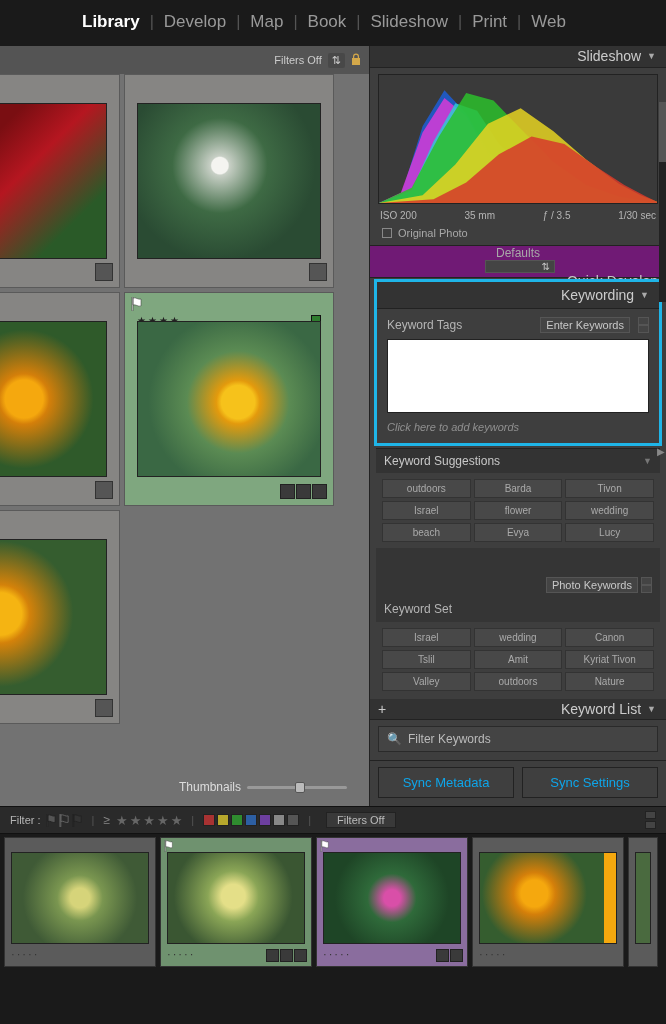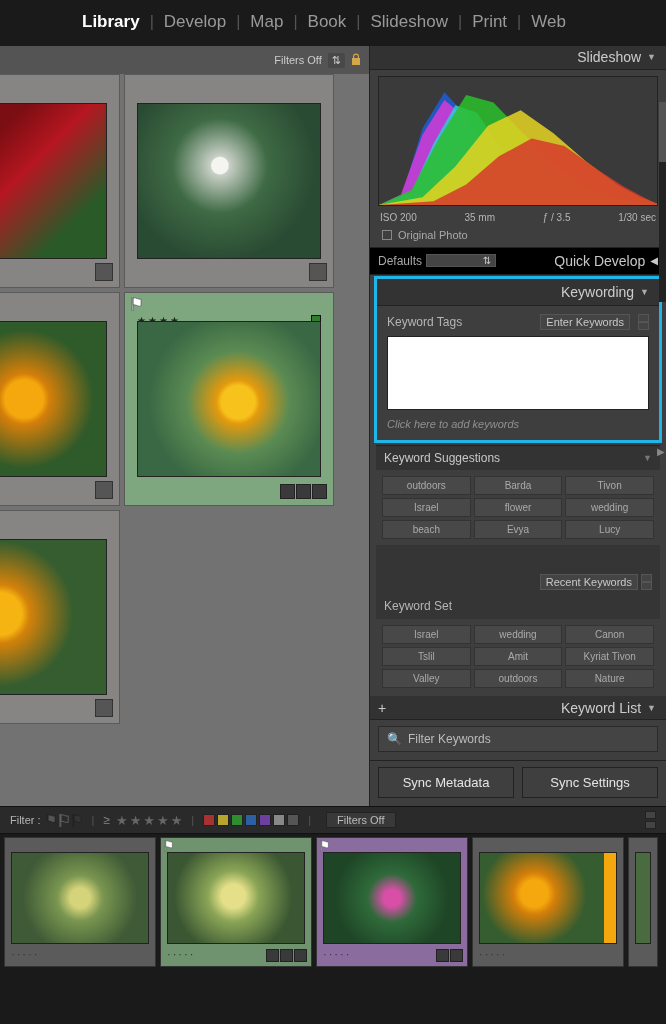--- a/index.html
+++ b/index.html
@@ -37,21 +37,21 @@
 .panelhdr { height: 27px; background: #323232; color: #ccc; display: flex; align-items: center; justify-content: flex-end; padding: 0 10px 0 8px; font-size: 14px; border-bottom: 1px solid #222; }
 .panelhdr .tri { margin-left: 6px; font-size: 9px; color: #aaa; }
 .panelhdr .plus { margin-right: auto; color: #ccc; font-size: 14px; }
 
 .histogram-box { height: 130px; background: #3a3a3a; border: 1px solid #222; margin: 6px 8px 4px 8px; position: relative; }
 .histo-svg { width: 100%; height: 100%; }
 .histo-info { display: flex; justify-content: space-between; padding: 2px 10px 0 10px; color: #b5b5b5; font-size: 10px; }
 .histo-orig { padding: 6px 12px 6px 12px; color: #a8a8a8; font-size: 11px; display: flex; align-items: center; gap: 6px; }
 .histo-orig .chk { width: 10px; height: 10px; border: 1px solid #888; }
 
-.qd-row { height: 33px; background: #000000; border-top: 1px solid #222; border-bottom: 1px solid #222; display: flex; align-items: center; padding: 0 8px; font-size: 12px; color: #c8c8c8; }
+.qd-row { height: 33px; background: #701a75; border-top: 1px solid #222; border-bottom: 1px solid #222; display: flex; align-items: center; padding: 0 8px; font-size: 12px; color: #c8c8c8; flex-direction: column; }
 .qd-row .lbl { color: #a8a8a8; }
 .qd-row .sel { background: #444; border: 1px solid #555; padding: 0 4px; margin-left: 4px; font-size: 10px; width: 70px; display: flex; justify-content: space-between; align-items: center; }
 .qd-row .ttl { margin-left: auto; font-size: 14px; }
 .qd-row .tri2 { margin-left: 5px; font-size: 10px; }
 
 .keywording-highlight { border: 3px solid #1fb5e8; margin: 1px 4px 2px 4px; background: #3e3e3e; }
 .keywording-highlight .panelhdr { background: #333; }
 .kw-tags-row { display: flex; align-items: center; padding: 8px 10px 6px 10px; gap: 8px; }
 .kw-tags-row .lbl { color: #b5b5b5; font-size: 12px; }
 .kw-tags-row .dd { margin-left: auto; background: #444; border: 1px solid #555; padding: 1px 5px; font-size: 11px; color: #c8c8c8; display: flex; align-items: center; gap: 8px; }
@@ -68,21 +68,21 @@
 .kwset-row { display: flex; align-items: center; padding: 6px 8px; background: #353535; }
 .kwset-row .lbl { color: #b5b5b5; font-size: 12px; margin-top: 48px; }
 .kwset-row .dd { margin-left: auto; background: #444; border: 1px solid #555; padding: 1px 5px; font-size: 11px; color: #c8c8c8; display: flex; align-items: center; gap: 10px; }
 .kwset-row .stepper { width: 11px; height: 16px; display: flex; flex-direction: column; margin-left:3px;}
 .kwset-row .stepper .b { flex:1; background:#444; border:1px solid #555; }
 
 .filterkw { margin: 6px 8px 8px 8px; background: #444; border: 1px solid #2a2a2a; padding: 5px 8px; color: #bbb; font-size: 12px; display: flex; align-items: center; gap: 6px; }
 .filterkw .mag { font-size: 12px; }
 
 .syncrow { display: flex; gap: 8px; padding: 6px 8px 8px 8px; border-top: 1px solid #222; }
-.syncbtn { flex: 1; background: #3f3f3f; border: 1px solid #222; color: #e5e5e5; text-align: center; padding: 7px 0; font-size: 13px; cursor: pointer; }
+.syncbtn { flex: 1; background: #3f3f3f; border: 1px solid #222; color: #0ea5e9; text-align: center; padding: 7px 0; font-size: 13px; cursor: pointer; }
 
 .rscroll { position: absolute; right: 0; top: 56px; width: 7px; height: 200px; background: #222; }
 .rscroll .thumb { position: absolute; top: 0; width: 7px; height: 60px; background: #555; }
 
 .filmstrip-bar { height: 28px; background: #2a2a2a; display: flex; align-items: center; padding: 0 10px; gap: 5px; color: #aaa; font-size: 11px; border-top: 1px solid #111; border-bottom: 1px solid #111; }
 .filmstrip-bar .lbl { color: #b5b5b5; }
 .filmstrip-bar .flagset, .filmstrip-bar .starset, .filmstrip-bar .colorset { display: flex; gap: 2px; align-items: center; }
 .filmstrip-bar .sep { color: #555; margin: 0 4px; }
 .filmstrip-bar .flg { width: 11px; height: 13px; }
 .filmstrip-bar .flg svg { width:11px; height:13px; fill:#555; stroke:#222; }
@@ -159,20 +159,26 @@
             <div class="ic"></div>
             <div class="ic"></div>
             <div class="ic"></div>
           </div>
       </div>
       <div class="cell" style="left:-90px; top:436px; width:210px; height:214px;">
         <div class="thumb" style="background:radial-gradient(circle at 42% 48%,#f5b412 16%,#d4820a 22%,#355d2f 55%);"></div>
         <div class="badge"></div>
       </div>
     </div>
+    <div class="thumbslider">
+      <span>Thumbnails</span>
+      <div class="track">
+          <div class="knob"></div>
+        </div>
+    </div>
   </div>
 
   <div class="rightpanel">
     <div class="panelhdr">
       <span>Slideshow</span>
       <span class="tri">▼</span>
     </div>
     <div class="histogram-box">
       <svg class="histo-svg" viewBox="0 0 280 130" preserveAspectRatio="none" id="histo-svg">
           <path d="M 0 130 L 0.0 130.0 L 22.0 123.5 L 43.9 52.0 L 65.9 15.6 L 87.8 39.0 L 109.8 78.0 L 142.7 106.6 L 175.7 119.6 L 219.6 127.4 L 280.0 130.0 L 280 130 Z" fill="#1d5ed6" fill-opacity="0.85"></path>
@@ -236,21 +242,21 @@
           <div class="tagbtn">flower</div>
           <div class="tagbtn">wedding</div>
           <div class="tagbtn">beach</div>
           <div class="tagbtn">Evya</div>
           <div class="tagbtn">Lucy</div>
         </div>
 
       <div class="kwset-row">
         <span class="lbl">Keyword Set</span>
         <span class="dd">
-          <span>Recent Keywords</span>
+          <span>Photo Keywords</span>
         </span>
         <span class="stepper">
             <span class="b"></span>
             <span class="b"></span>
           </span>
       </div>
       <div class="taggrid" id="set-grid">
           <div class="tagbtn">Israel</div>
           <div class="tagbtn">wedding</div>
           <div class="tagbtn">Canon</div>

